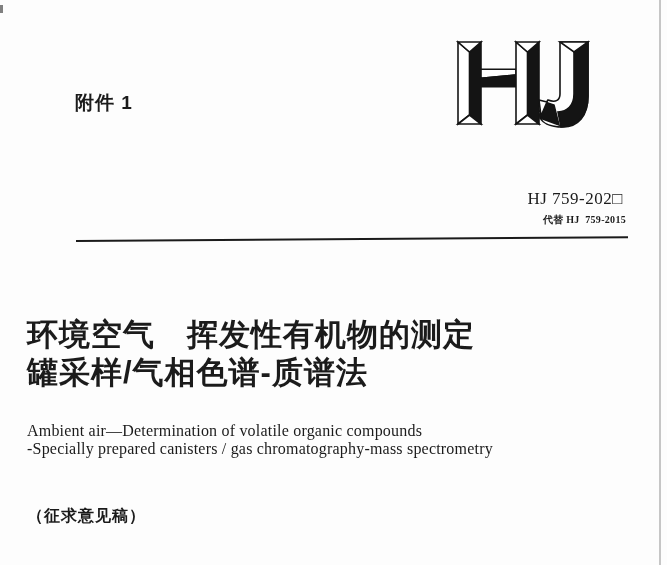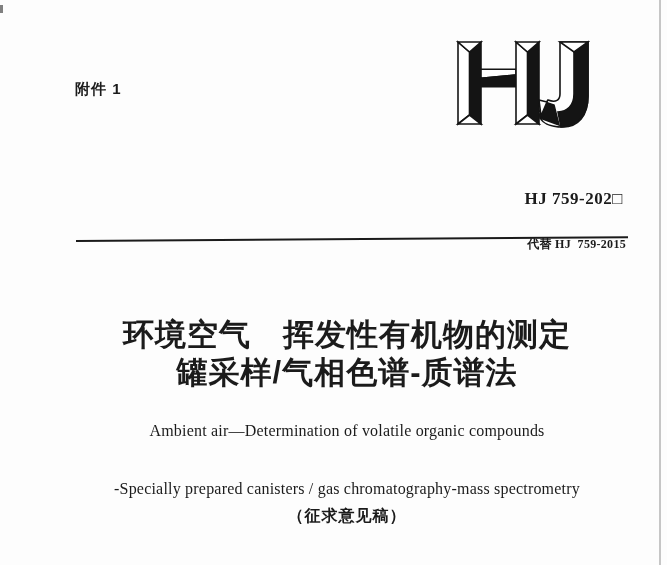--- a/index.html
+++ b/index.html
@@ -6,55 +6,55 @@
   .page{
     position:relative;
     width:667px;height:565px;
     background:#fdfdfd;
     overflow:hidden;
     font-family:"Liberation Sans","DejaVu Sans",sans-serif;
     color:#1b1b1b;
   }
   .abs{position:absolute;line-height:1.15;white-space:pre;}
   .attachment{
-    left:75px;top:80px;font-size:15px;font-weight:600;
+    left:75px;top:92px;font-size:19px;font-weight:600;
     letter-spacing:1px;
   }
   .org-title{
     left:76px;top:146px;
     font-family:"Liberation Serif","DejaVu Serif",serif;
     font-size:32px;font-weight:bold;letter-spacing:3.5px;
   }
   .std-num{
     right:44px;top:189px;
     font-family:"Liberation Serif","DejaVu Serif",serif;
-    font-size:17px;font-weight:bold;letter-spacing:.5px;margin-left:16px;
+    font-size:17px;font-weight:normal;letter-spacing:.5px;margin-left:16px;
   }
   .replaces{
     right:41px;top:214px;
     font-family:"Liberation Serif","DejaVu Serif",serif;
-    font-size:12px;font-weight:bold;letter-spacing:.3px;margin-top:24px;
+    font-size:10px;font-weight:bold;letter-spacing:.3px;
   }
   .rule{
     left:76px;top:240px;width:552px;height:2px;
     background:#1b1b1b;
     transform:rotate(-0.4deg);transform-origin:left center;
   }
-  .centered{left:27px;width:640px;text-align:center;}
+  .centered{left:27px;width:640px;text-align:left;}
   .cn-title{
     font-size:31px;font-weight:bold;letter-spacing:1px;
   }
   .cn-title.l1{top:317px;}
   .cn-title.l2{top:355px;}
   .en-title{
     font-family:"Liberation Serif","DejaVu Serif",serif;
     font-size:16px;letter-spacing:.2px;
   }
   .en-title.l1{top:422px;}
-  .en-title.l2{top:480px;}
+  .en-title.l2{top:440px;}
   .draft{
     top:507px;font-size:16px;font-weight:bold;letter-spacing:1px;
   }
   .hj-logo{left:455px;top:38px;width:135px;height:92px;}
   .scan-edge-line{
     left:659px;top:0;width:2px;height:565px;background:#c6c6c6;
   }
   .scan-speck{
     left:0;top:5px;width:3px;height:8px;background:#555;opacity:.75;
   }

